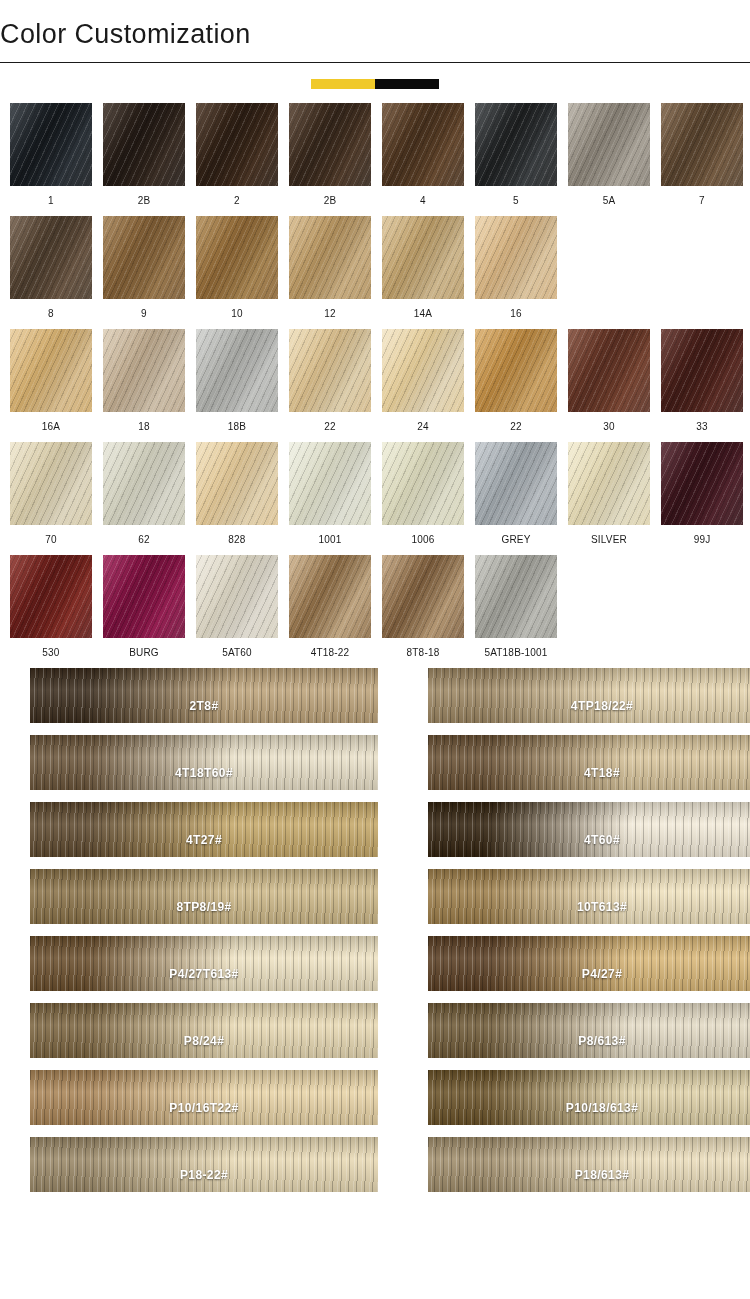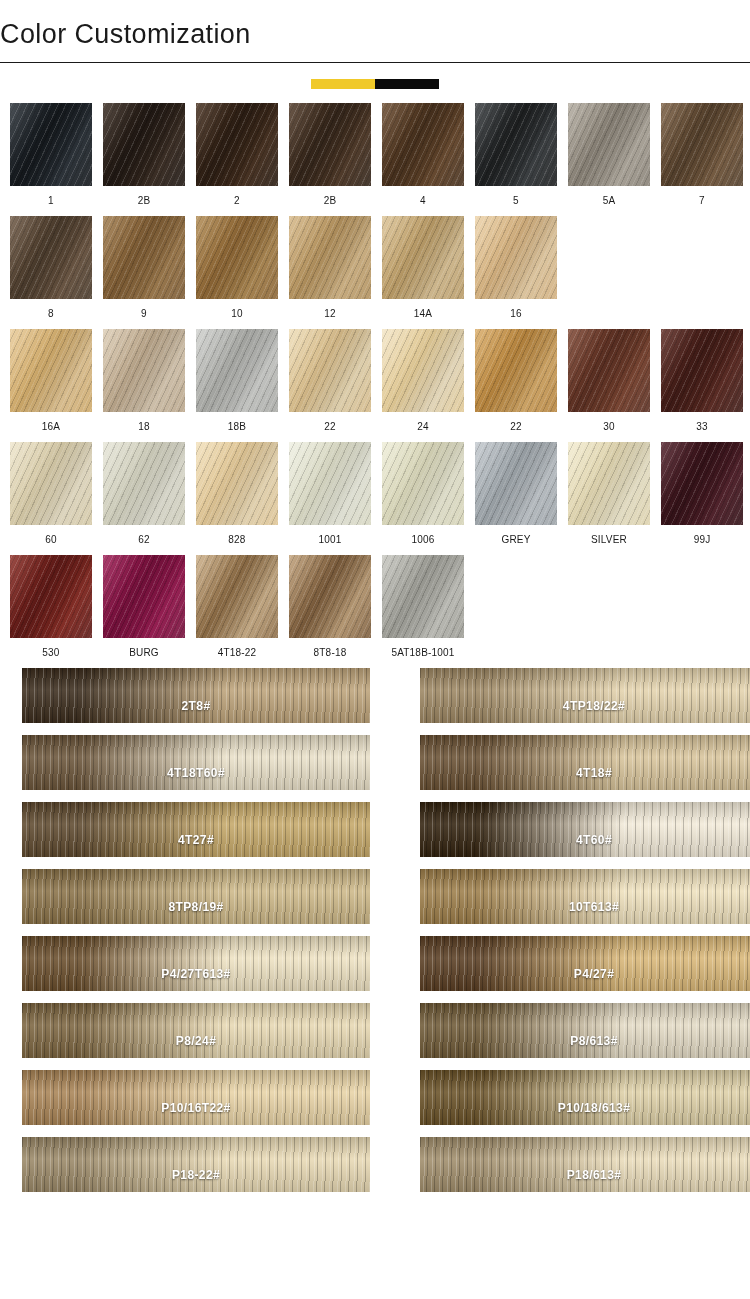--- a/index.html
+++ b/index.html
@@ -114,21 +114,21 @@
     margin-top: 8px;
     color: #1a1a1a;
     font-family: "Liberation Sans", sans-serif;
     letter-spacing: 0.2px;
     white-space: nowrap;
   }
 
   
   .strip-section {
     margin-top: 8px;
-    padding-left: 22px;
+    padding-left: 30px;
     padding-right: 22px;
     box-sizing: border-box;
     width: 750px;
   }
   .strip-row {
     display: flex;
     gap: 50px;
     margin-bottom: 12px;
   }
   .strip-cell {
@@ -278,21 +278,21 @@
         <div class="swatch-label">30</div>
       </div>
       <div class="swatch-cell">
         <div class="swatch-chip" style="background: linear-gradient(120deg, rgb(93, 42, 34) 0%, rgb(63, 27, 22) 42%, rgb(93, 42, 34) 72%, rgb(63, 27, 22) 100%);"></div>
         <div class="swatch-label">33</div>
       </div>
     </div>
     <div class="swatch-row">
       <div class="swatch-cell">
         <div class="swatch-chip" style="background: linear-gradient(120deg, rgb(238, 229, 203) 0%, rgb(211, 199, 165) 42%, rgb(238, 229, 203) 72%, rgb(211, 199, 165) 100%);"></div>
-        <div class="swatch-label">60</div>
+        <div class="swatch-label">70</div>
       </div>
       <div class="swatch-cell">
         <div class="swatch-chip" style="background: linear-gradient(120deg, rgb(230, 229, 215) 0%, rgb(205, 204, 186) 42%, rgb(230, 229, 215) 72%, rgb(205, 204, 186) 100%);"></div>
         <div class="swatch-label">62</div>
       </div>
       <div class="swatch-cell">
         <div class="swatch-chip" style="background: linear-gradient(120deg, rgb(242, 224, 186) 0%, rgb(221, 195, 147) 42%, rgb(242, 224, 186) 72%, rgb(221, 195, 147) 100%);"></div>
         <div class="swatch-label">828</div>
       </div>
       <div class="swatch-cell">
@@ -319,20 +319,24 @@
     <div class="swatch-row">
       <div class="swatch-cell">
         <div class="swatch-chip" style="background: linear-gradient(120deg, rgb(138, 44, 36) 0%, rgb(94, 26, 23) 42%, rgb(138, 44, 36) 72%, rgb(94, 26, 23) 100%);"></div>
         <div class="swatch-label">530</div>
       </div>
       <div class="swatch-cell">
         <div class="swatch-chip" style="background: linear-gradient(120deg, rgb(157, 27, 83) 0%, rgb(115, 16, 58) 42%, rgb(157, 27, 83) 72%, rgb(115, 16, 58) 100%);"></div>
         <div class="swatch-label">BURG</div>
       </div>
       <div class="swatch-cell">
+        <div class="swatch-chip" style="background: linear-gradient(120deg, rgb(239, 234, 222) 0%, rgb(213, 207, 189) 42%, rgb(239, 234, 222) 72%, rgb(213, 207, 189) 100%);"></div>
+        <div class="swatch-label">5AT60</div>
+      </div>
+      <div class="swatch-cell">
         <div class="swatch-chip" style="background: linear-gradient(120deg, rgb(205, 176, 136) 0%, rgb(138, 106, 68) 42%, rgb(205, 176, 136) 72%, rgb(138, 106, 68) 100%);"></div>
         <div class="swatch-label">4T18-22</div>
       </div>
       <div class="swatch-cell">
         <div class="swatch-chip" style="background: linear-gradient(120deg, rgb(192, 160, 120) 0%, rgb(122, 91, 59) 42%, rgb(192, 160, 120) 72%, rgb(122, 91, 59) 100%);"></div>
         <div class="swatch-label">8T8-18</div>
       </div>
       <div class="swatch-cell">
         <div class="swatch-chip" style="background: linear-gradient(120deg, rgb(198, 198, 191) 0%, rgb(154, 154, 147) 42%, rgb(198, 198, 191) 72%, rgb(154, 154, 147) 100%);"></div>
         <div class="swatch-label">5AT18B-1001</div>

